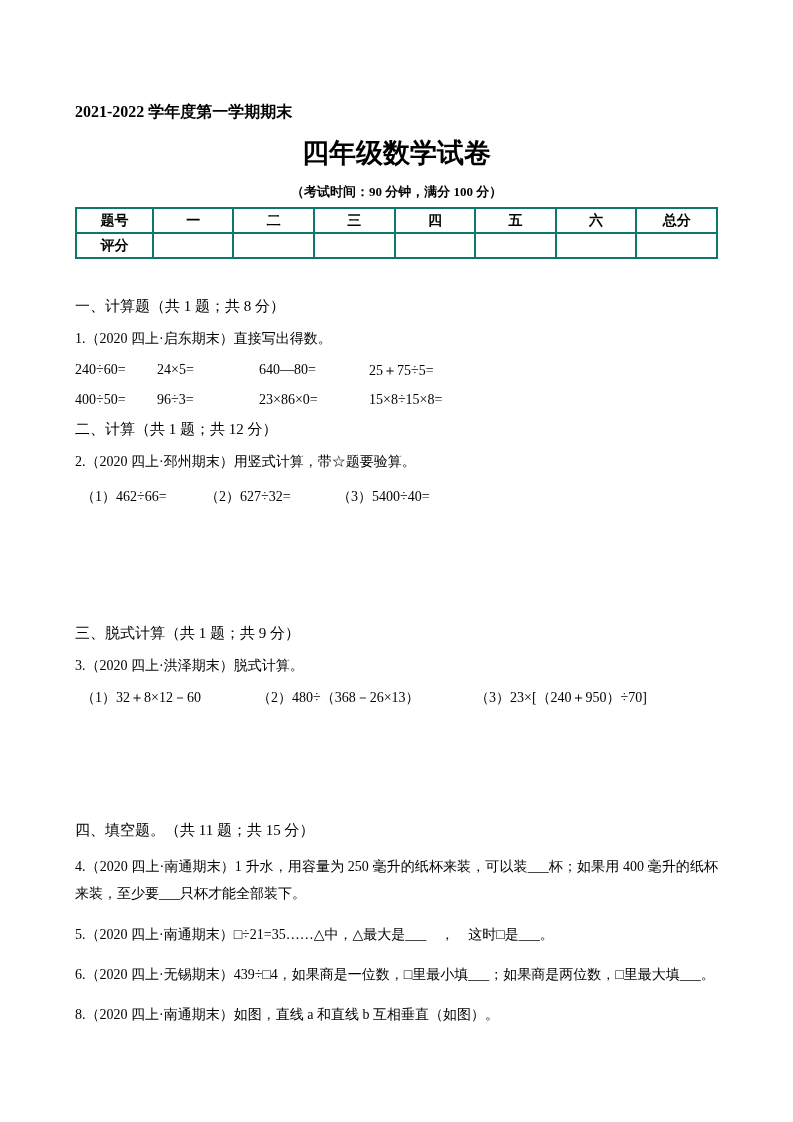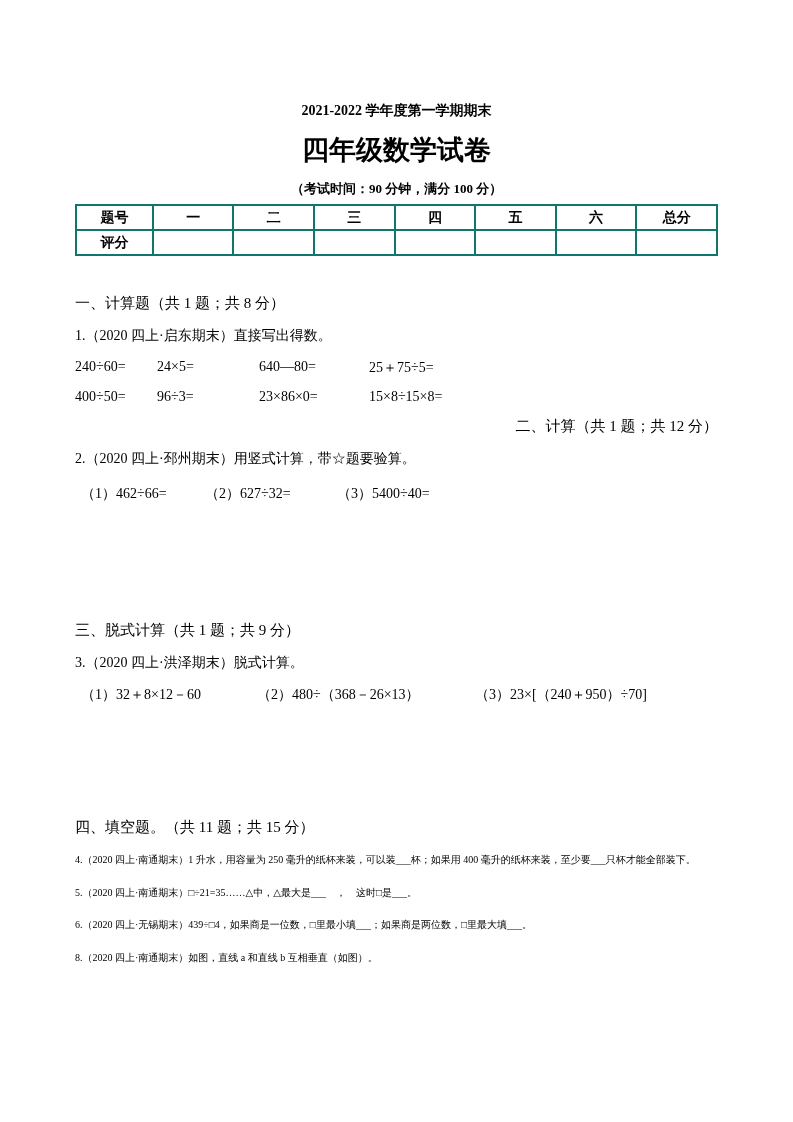--- a/index.html
+++ b/index.html
@@ -11,22 +11,22 @@
   .page {
     position: relative;
     width: 793px;
     height: 1122px;
     margin: 0 auto;
     background: #ffffff;
     padding: 102px 75px 40px 75px;
     overflow: hidden;
   }
   .title-1 {
-    text-align: center;
-    font-size: 14px;
+    text-align: left;
+    font-size: 16px;
     font-weight: bold;
   }
   .title-2 {
     text-align: center;
     font-size: 27px;
     font-weight: bold;
     margin-top: 12px;
   }
   .exam-info {
     text-align: center;
@@ -59,39 +59,39 @@
     font-size: 14px;
     margin-top: 12px;
     line-height: 1.55;
   }
   .math-row {
     display: grid;
     grid-template-columns: 82px 102px 110px 1fr;
     font-size: 14px;
     margin-top: 12px;
   }
-  .sec2-heading { margin-top: 12px; text-align: right; }
+  .sec2-heading { margin-top: 12px; }
   .vert-problems {
     display: grid;
     grid-template-columns: 124px 132px 143px 1fr;
     font-size: 14px;
     margin-top: 16px;
     padding-left: 6px;
   }
   .workspace-gap-1 { height: 118px; }
   .workspace-gap-2 { height: 104px; }
   .tuoshi-problems {
     display: grid;
     grid-template-columns: 176px 218px 1fr;
     font-size: 14px;
     margin-top: 12px;
     padding-left: 6px;
   }
   .fill-q {
-    font-size: 10px;
+    font-size: 14px;
     margin-top: 13px;
     line-height: 1.95;
     text-align: justify;
   }
   .sec4-heading { margin-top: 10px; }
 </style>
 </head>
 <body>
 
 <div class="page">

